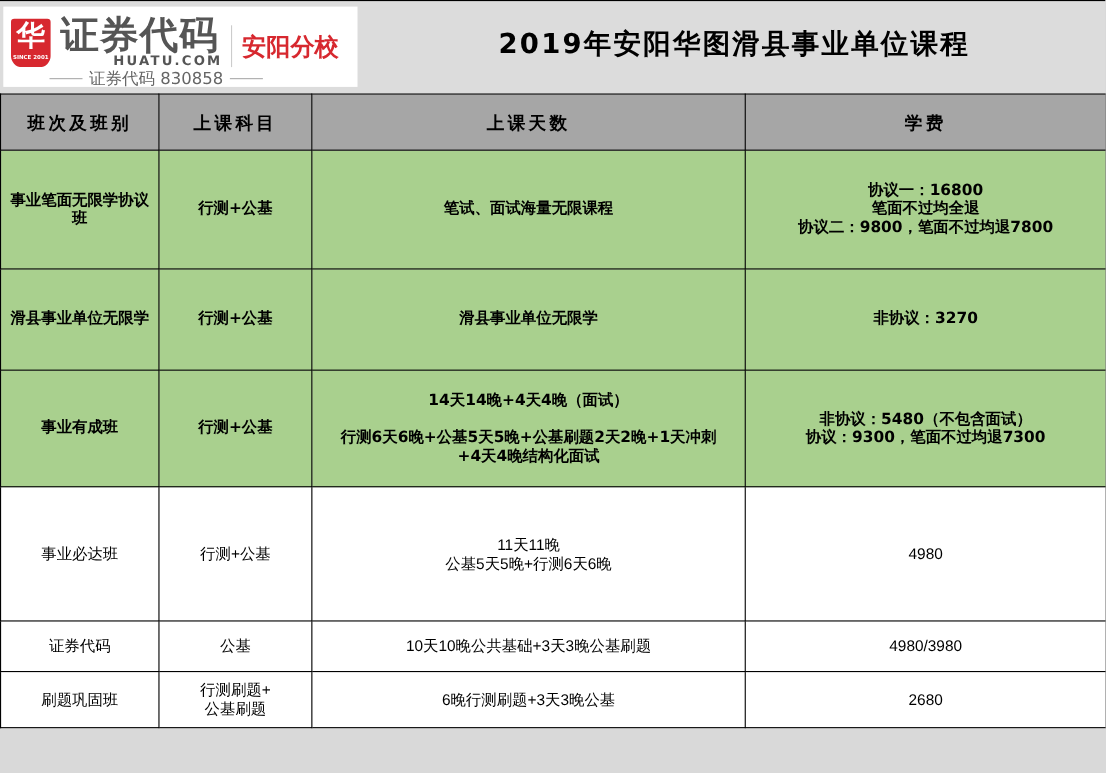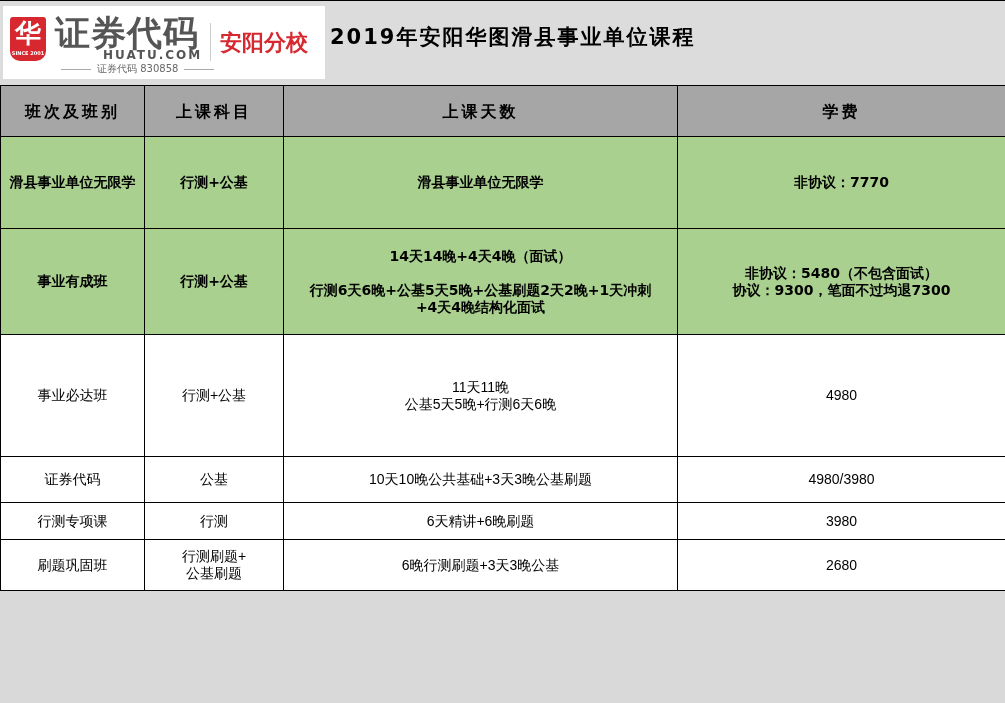--- a/index.html
+++ b/index.html
@@ -5,25 +5,25 @@
   html, body { margin:0; padding:0; }
   body { width:1005px; height:703px; background:#d9d9d9; position:relative; overflow:hidden;
          font-family:"DejaVu Sans","Liberation Sans",sans-serif; color:#000; }
   .titlebar { position:absolute; left:0; top:0; width:1005px; height:85px; background:#dcdcdc; border-top:1px solid #000; box-sizing:border-box; }
   .logo { position:absolute; left:3px; top:5px; width:322px; height:73px; background:#fff; }
   .logo-shield { position:absolute; left:7px; top:11px; width:36px; height:44px; background:#d7282f; border-radius:3px 3px 10px 10px; color:#fff; text-align:center; }
   .logo-shield .glyph { font-size:26px; font-weight:bold; line-height:32px; display:block; }
   .logo-shield .since { font-size:5px; line-height:8px; display:block; font-weight:bold; }
   .logo-cn { position:absolute; left:52px; top:8px; font-size:35px; font-weight:bold; color:#555; letter-spacing:1px; line-height:38px; }
   .logo-en { position:absolute; left:100px; top:42px; font-size:12px; font-weight:bold; color:#555; letter-spacing:2px; }
-  .logo-code { position:absolute; left:52px; top:56px; font-size:10px; color:#666; }
+  .logo-code { position:absolute; left:36px; top:56px; font-size:15px; color:#666; }
   .logo-code::before, .logo-code::after { content:""; display:inline-block; width:30px; height:1px; background:#aaa; vertical-align:middle; margin:0 6px; }
   .logo-div { position:absolute; left:207px; top:17px; width:1px; height:38px; background:#ccc; }
   .logo-branch { position:absolute; left:217px; top:22px; font-size:22px; font-weight:bold; color:#d7282f; }
-  .page-title { position:absolute; left:330px; top:22px; width:675px; text-align:left; font-size:21px; font-weight:bold; letter-spacing:2px; }
+  .page-title { position:absolute; left:330px; top:22px; width:675px; text-align:center; font-size:25px; font-weight:bold; letter-spacing:2px; }
   table { position:absolute; left:0; top:85px; border-collapse:collapse; width:1005px; table-layout:fixed; }
   td, th { border:1.5px solid #000; text-align:center; vertical-align:middle; padding:0 4px; font-size:14px; line-height:17px; }
   th { background:#a6a6a6; height:50px; font-size:16px; letter-spacing:3px; font-weight:bold; }
   tr.green td { background:#a9d08e; font-weight:bold; }
   tr.white td { background:#fff; font-family:"Liberation Sans","DejaVu Sans",sans-serif; }
   .ml { white-space:pre-line; }
 </style>
 </head>
 <body>
 
@@ -51,25 +51,33 @@
   </colgroup>
   <thead>
     <tr>
       <th>班次及班别</th>
       <th>上课科目</th>
       <th>上课天数</th>
       <th>学费</th>
     </tr>
   </thead>
   <tbody>
+    <tr class="green" style="height:108px">
+      <td>事业笔面无限学协议班</td>
+      <td>行测+公基</td>
+      <td>笔试、面试海量无限课程</td>
+      <td class="ml">协议一：16800
+笔面不过均全退
+协议二：9800，笔面不过均退7800</td>
+    </tr>
     <tr class="green" style="height:92px">
       <td>滑县事业单位无限学</td>
       <td>行测+公基</td>
       <td>滑县事业单位无限学</td>
-      <td>非协议：7770</td>
+      <td>非协议：3270</td>
     </tr>
     <tr class="green" style="height:106px">
       <td>事业有成班</td>
       <td>行测+公基</td>
       <td class="ml">14天14晚+4天4晚（面试）
 
 行测6天6晚+公基5天5晚+公基刷题2天2晚+1天冲刺
 +4天4晚结构化面试</td>
       <td class="ml">非协议：5480（不包含面试）
 协议：9300，笔面不过均退7300</td>
@@ -80,26 +88,20 @@
       <td class="ml">11天11晚
 公基5天5晚+行测6天6晚</td>
       <td>4980</td>
     </tr>
     <tr class="white" style="height:46px">
       <td>证券代码</td>
       <td>公基</td>
       <td>10天10晚公共基础+3天3晚公基刷题</td>
       <td>4980/3980</td>
     </tr>
-    <tr class="white" style="height:37px">
-      <td>行测专项课</td>
-      <td>行测</td>
-      <td>6天精讲+6晚刷题</td>
-      <td>3980</td>
-    </tr>
     <tr class="white" style="height:51px">
       <td>刷题巩固班</td>
       <td class="ml">行测刷题+
 公基刷题</td>
       <td>6晚行测刷题+3天3晚公基</td>
       <td>2680</td>
     </tr>
   </tbody>
 </table>
 

